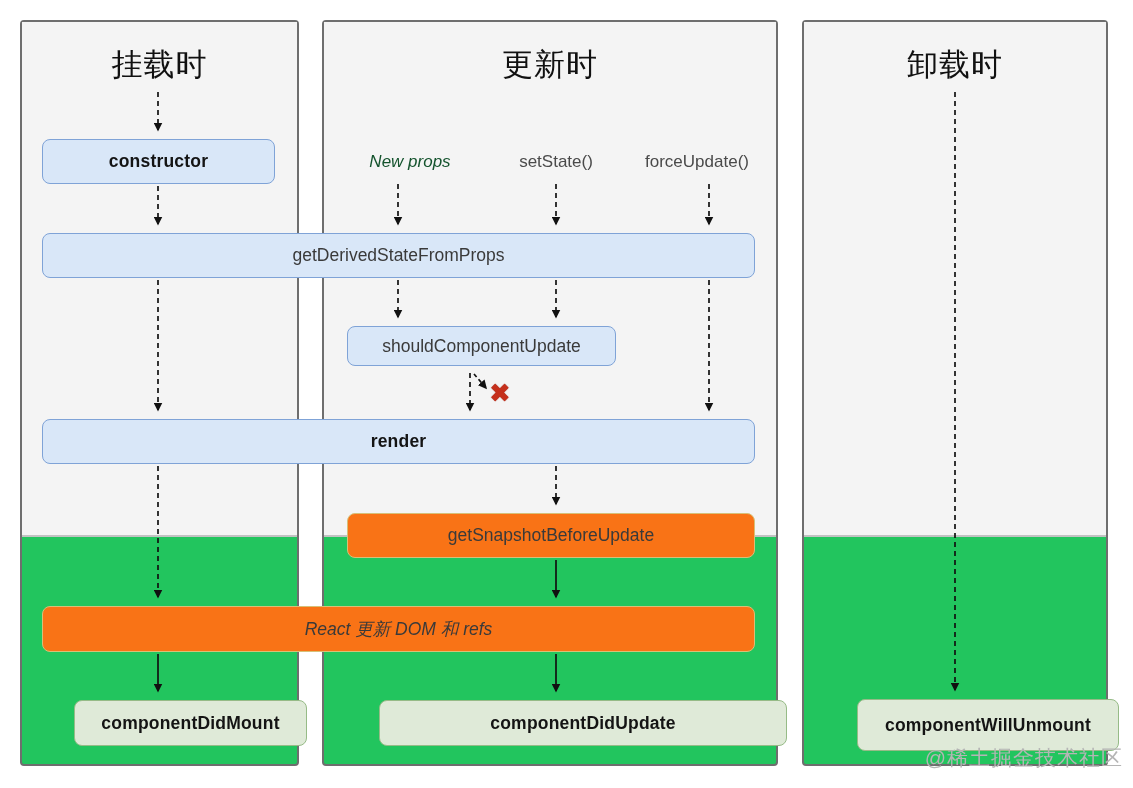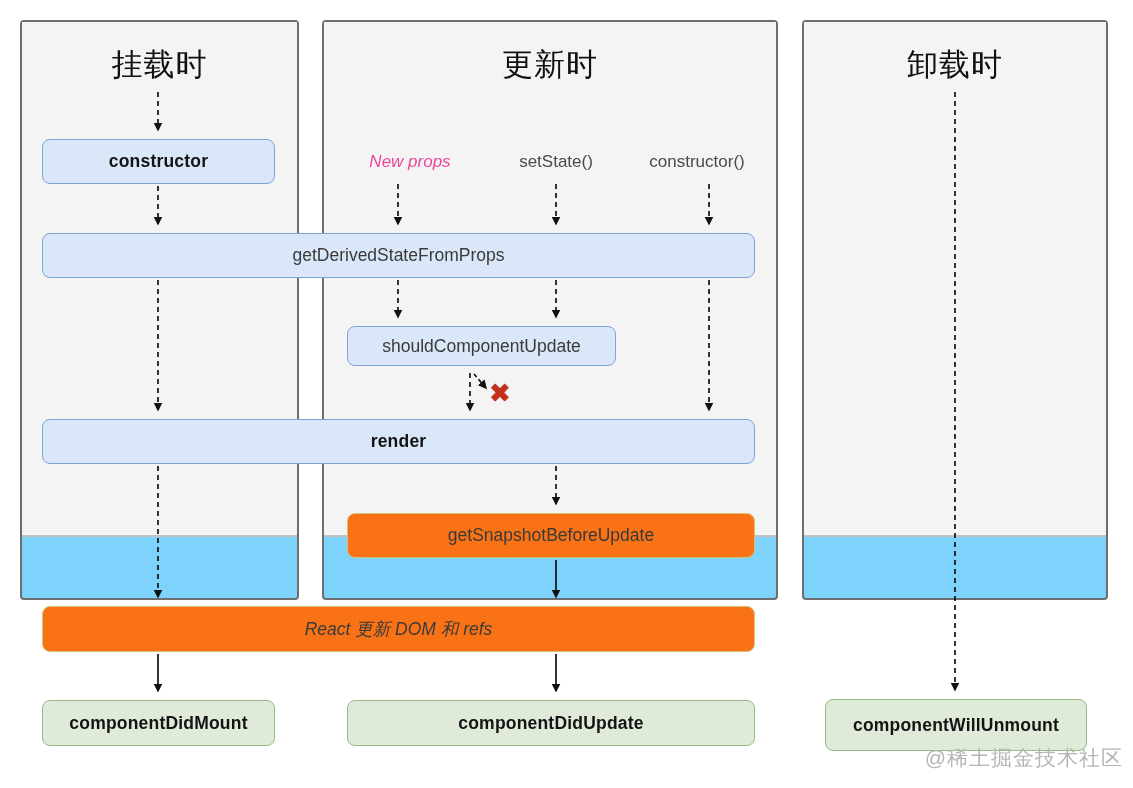--- a/index.html
+++ b/index.html
@@ -1,45 +1,45 @@
 <!DOCTYPE html>
 <html><head>
 <meta charset="utf-8">
 <style>
   html,body{margin:0;padding:0;background:#ffffff;}
   body{font-family:"Liberation Sans","DejaVu Sans",sans-serif;}
   .stage{position:relative;width:1133px;height:788px;background:#ffffff;overflow:hidden;}
 
   
-  .col{position:absolute;top:20px;height:580px;border:2px solid #6e6e6e;border-radius:4px;background:#7dd3fc;box-sizing:border-box;}
+  .col{position:absolute;top:20px;height:746px;border:2px solid #6e6e6e;border-radius:4px;background:#22c55e;box-sizing:border-box;}
   .col-mounting{left:20px;width:279px;}
   .col-updating{left:322px;width:456px;}
   .col-unmounting{left:802px;width:306px;}
   .phase-top{position:absolute;top:0;left:0;right:0;height:513px;background:#f4f4f4;border-bottom:2px solid #c2c2c2;}
   .col-title{position:absolute;top:22px;left:0;right:0;text-align:center;font-size:31px;color:#111;letter-spacing:1px;}
 
   
   .arrows{position:absolute;left:0;top:0;z-index:2;}
 
   
   .trigger{position:absolute;z-index:3;font-size:17px;color:#4a4a4a;font-weight:300;white-space:nowrap;transform:translateX(-50%);}
-  .trigger.italic{font-style:italic;color:#ec4899;}
+  .trigger.italic{font-style:italic;color:#14532d;}
   .t-new-props{left:410px;top:152px;}
   .t-set-state{left:556px;top:152px;}
   .t-force-update{left:697px;top:152px;}
 
   
   .node{position:absolute;z-index:4;display:flex;align-items:center;justify-content:center;
         border-radius:8px;font-size:17.5px;color:#3a3a3a;font-weight:300;box-sizing:border-box;
         white-space:nowrap;}
   .node.bold{font-weight:700;color:#141414;letter-spacing:.2px;}
   .node.italic{font-style:italic;}
   .blue {background:#d9e7f8;border:1.6px solid #7fa3d7;}
   .yellow{background:#f97316;border:1.6px solid #d7c077;}
-  .green{background:#dfead8;border:1.6px solid #96bb87;}
+  .green{background:#dfead8;border:1.6px solid #96bb87;margin-left:32px;}
 
   .n-constructor{left:42px;top:139px;width:233px;height:45px;}
   .n-gdsfp{left:42px;top:233px;width:713px;height:45px;}
   .n-scu{left:347px;top:326px;width:269px;height:40px;}
   .n-render{left:42px;top:419px;width:713px;height:45px;}
   .n-gsbu{left:347px;top:513px;width:408px;height:45px;}
   .n-reactdom{left:42px;top:606px;width:713px;height:46px;}
   .n-cdm{left:42px;top:700px;width:233px;height:46px;}
   .n-cdu{left:347px;top:700px;width:408px;height:46px;}
   .n-cwu{left:825px;top:699px;width:262px;height:52px;}
@@ -94,21 +94,21 @@
       <line x1="556" y1="560" x2="556" y2="597" marker-end="url(#ah)"></line>
       <line x1="556" y1="654" x2="556" y2="691" marker-end="url(#ah)"></line>
     </g>
     <g stroke="#111" stroke-width="1.7" fill="none">
       <line x1="955" y1="92" x2="955" y2="690" stroke-dasharray="5 4" marker-end="url(#ah)"></line>
     </g>
   </svg>
 
   <div class="trigger italic t-new-props">New props</div>
   <div class="trigger t-set-state">setState()</div>
-  <div class="trigger t-force-update">constructor()</div>
+  <div class="trigger t-force-update">forceUpdate()</div>
 
   <div class="node blue bold n-constructor">constructor</div>
   <div class="node blue n-gdsfp">getDerivedStateFromProps</div>
   <div class="node blue n-scu">shouldComponentUpdate</div>
   <div class="node blue bold n-render">render</div>
   <div class="node yellow n-gsbu">getSnapshotBeforeUpdate</div>
   <div class="node yellow italic n-reactdom">React 更新 DOM 和 refs</div>
   <div class="node green bold n-cdm">componentDidMount</div>
   <div class="node green bold n-cdu">componentDidUpdate</div>
   <div class="node green bold n-cwu">componentWillUnmount</div>

